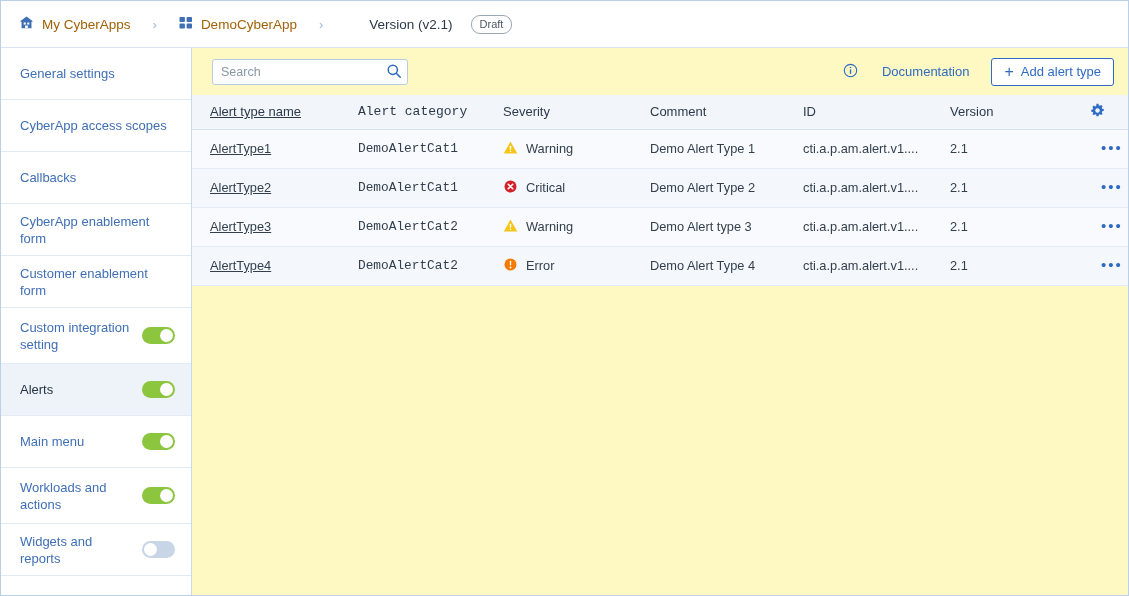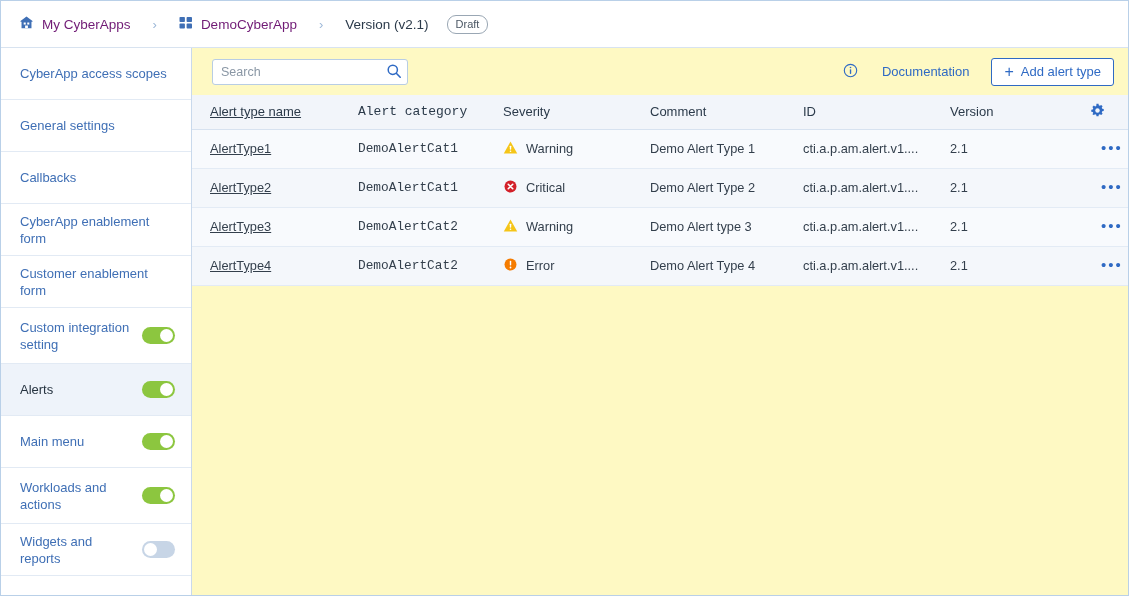--- a/index.html
+++ b/index.html
@@ -29,24 +29,24 @@
     align-items: center;
     padding-left: 18px;
     background: #ffffff;
     border-bottom: 1px solid #d8e3f0;
   }
   .crumb {
     display: flex;
     align-items: center;
     gap: 8px;
     font-size: 13.5px;
-    color: #701a75;
+    color: #a16207;
     white-space: nowrap;
   }
-  .crumb.plain { color: #2b3a4a; }
+  .crumb.plain { color: #2b3a4a; margin-left: 24px; }
   .crumb-sep {
     color: #9db8d8;
     font-size: 13px;
     margin: 0 22px;
     user-select: none;
   }
   .home-icon, .grid-icon { display: block; }
   .draft-badge {
     margin-left: 10px;
     border: 1px solid #9aa7b4;
@@ -281,25 +281,25 @@
       <span>Version (v2.1)</span>
       <span class="draft-badge">Draft</span>
     </div>
   </div>
 
   <div class="body">
 
     <div class="sidebar">
 
       <div class="side-item">
+        <span class="side-label">General settings</span>
+      </div>
+
+      <div class="side-item">
         <span class="side-label">CyberApp access scopes</span>
-      </div>
-
-      <div class="side-item">
-        <span class="side-label">General settings</span>
       </div>
 
       <div class="side-item">
         <span class="side-label">Callbacks</span>
       </div>
 
       <div class="side-item">
         <span class="side-label">CyberApp enablement form</span>
       </div>
 

